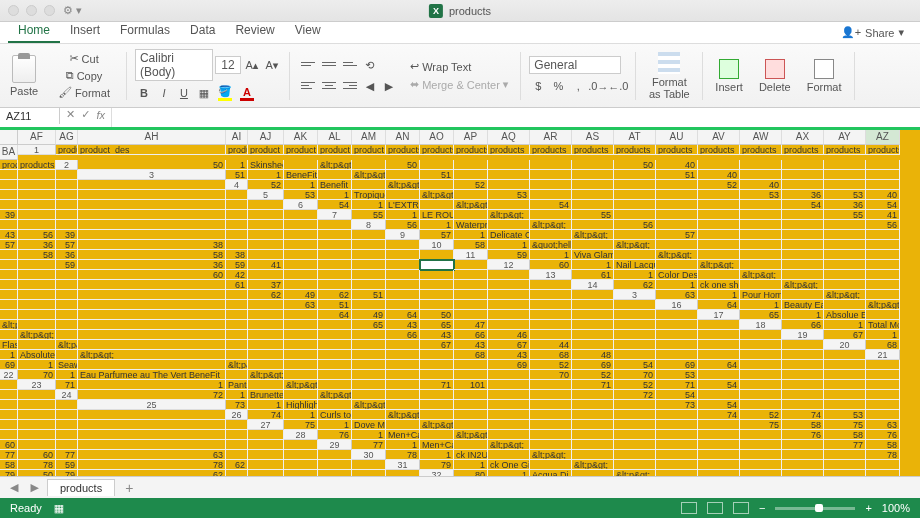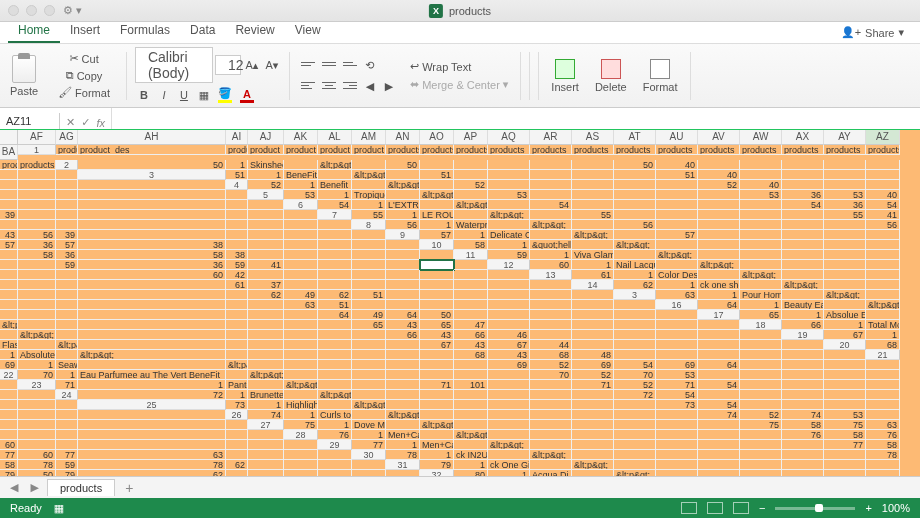--- a/index.html
+++ b/index.html
@@ -17,32 +17,32 @@
 .share{margin-left:auto;margin-right:8px;padding:4px 8px;color:#555;display:flex;align-items:center;gap:4px}
 .ribbon{height:64px;background:linear-gradient(#fafafa,#f1f1f1);border-bottom:1px solid #ccc;display:flex;align-items:center;padding:0 6px;gap:8px;font-size:10px;color:#555}
 .rgroup{display:flex;flex-direction:column;align-items:center;gap:2px;padding:0 4px}
 .rbtn{display:flex;align-items:center;gap:3px;padding:1px 4px;color:#555}
 .bigbtn{display:flex;flex-direction:column;align-items:center;gap:2px;padding:2px 4px}
 .icon-paste{width:24px;height:28px;background:linear-gradient(#fff,#eee);border:1px solid #bbb;border-radius:2px;position:relative}
 .icon-paste::before{content:'';position:absolute;top:-3px;left:5px;width:12px;height:6px;background:#999;border-radius:2px 2px 0 0}
 .sep{width:1px;height:48px;background:#ddd}
 .fontbox{display:flex;flex-direction:column;gap:3px}
 .fontrow{display:flex;gap:2px;align-items:center}
-.combo{border:1px solid #ccc;background:#fff;padding:1px 12px;font-size:14px}
+.combo{border:1px solid #ccc;background:#fff;padding:1px 4px;font-size:12px}
 .fbtn{width:18px;height:18px;border:1px solid transparent;display:flex;align-items:center;justify-content:center;font-size:11px;cursor:pointer}
 .colorbtn{width:20px;height:18px;display:flex;flex-direction:column;align-items:center;justify-content:center}
 .underbar{width:14px;height:3px}
 .alignrow{display:flex;gap:1px}
 .abtn{width:20px;height:16px;border:1px solid transparent;display:flex;flex-direction:column;justify-content:center;gap:2px;padding:2px}
 .aline{height:1px;background:#666}
-.formulabar{height:22px;border-bottom:1px solid #22c55e;display:flex;align-items:flex-end;background:#fff}
+.formulabar{height:22px;border-bottom:3px solid #22c55e;display:flex;align-items:flex-start;background:#fff}
 .namebox{width:60px;border-right:1px solid #ccc;padding:2px 6px;font-size:11px;color:#333}
 .fxarea{display:flex;align-items:center;gap:6px;padding:0 6px;color:#888}
 .fxarea span{font-size:11px}
-.grid{flex:1;overflow:hidden;position:relative;background:#fdba74}
+.grid{flex:1;overflow:hidden;position:relative;background:#eab308}
 .gridinner{display:grid;grid-template-columns:18px repeat(22,40px);font-size:9px;color:#333}
 .colhdr{background:#f4f4f4;border-right:1px solid #ddd;border-bottom:1px solid #ccc;text-align:center;padding:1px 0;color:#555;font-size:10px;height:15px}
 .colhdr.sel{background:#d4e8d4}
 .corner{background:#f4f4f4;border-right:1px solid #ccc;border-bottom:1px solid #ccc}
 .rowhdr{background:#f4f4f4;border-right:1px solid #ccc;border-bottom:1px solid #ddd;text-align:center;color:#555;padding:0;font-size:9px;height:10px;line-height:10px}
 .cell{border-right:1px solid #eee;border-bottom:1px solid #eee;padding:0 2px;overflow:hidden;white-space:nowrap;height:10px;line-height:10px;font-size:9px}
 .cell.r{text-align:right}
 .cell.selring{outline:2px solid #217346;outline-offset:-1px;background:#fff}
 .sheettabs{height:22px;background:#f4f4f4;border-top:1px solid #ccc;display:flex;align-items:center;padding:0 6px;gap:4px}
 .navarr{color:#888;padding:0 4px;cursor:pointer}
@@ -153,21 +153,35 @@
         </div>
       <div class="fbtn">◀</div>
       <div class="fbtn">▶</div>
     </div>
   </div>
   <div class="fontbox">
     <div class="rbtn">↩ <span>Wrap Text</span></div>
     <div class="rbtn" style="color:#aaa">⬌ <span>Merge &amp; Center</span> ▾</div>
   </div>
   <div class="sep"></div>
+  <div class="fontbox">
+    <div class="combo" style="width:92px">General</div>
+    <div class="fontrow">
+      <div class="fbtn">$</div>
+      <div class="fbtn">%</div>
+      <div class="fbtn">,</div>
+      <div class="fbtn">.0→</div>
+      <div class="fbtn">←.0</div>
+    </div>
+  </div>
   <div class="sep"></div>
+  <div class="bigbtn">
+      <div style="width:22px;height:22px;background:repeating-linear-gradient(#cde,#cde 4px,#fff 4px,#fff 8px)"></div>
+      <span class="lbl" style="width:42px;text-align:center">Format as Table</span>
+    </div>
   <div class="sep"></div>
   <div class="bigbtn">
       <div style="width:20px;height:20px;border:1px solid #3a3;background:#dfd"></div>
       <span class="lbl">Insert</span>
     </div>
   <div class="bigbtn">
       <div style="width:20px;height:20px;border:1px solid #c55;background:#fdd"></div>
       <span class="lbl">Delete</span>
     </div>
   <div class="bigbtn">

